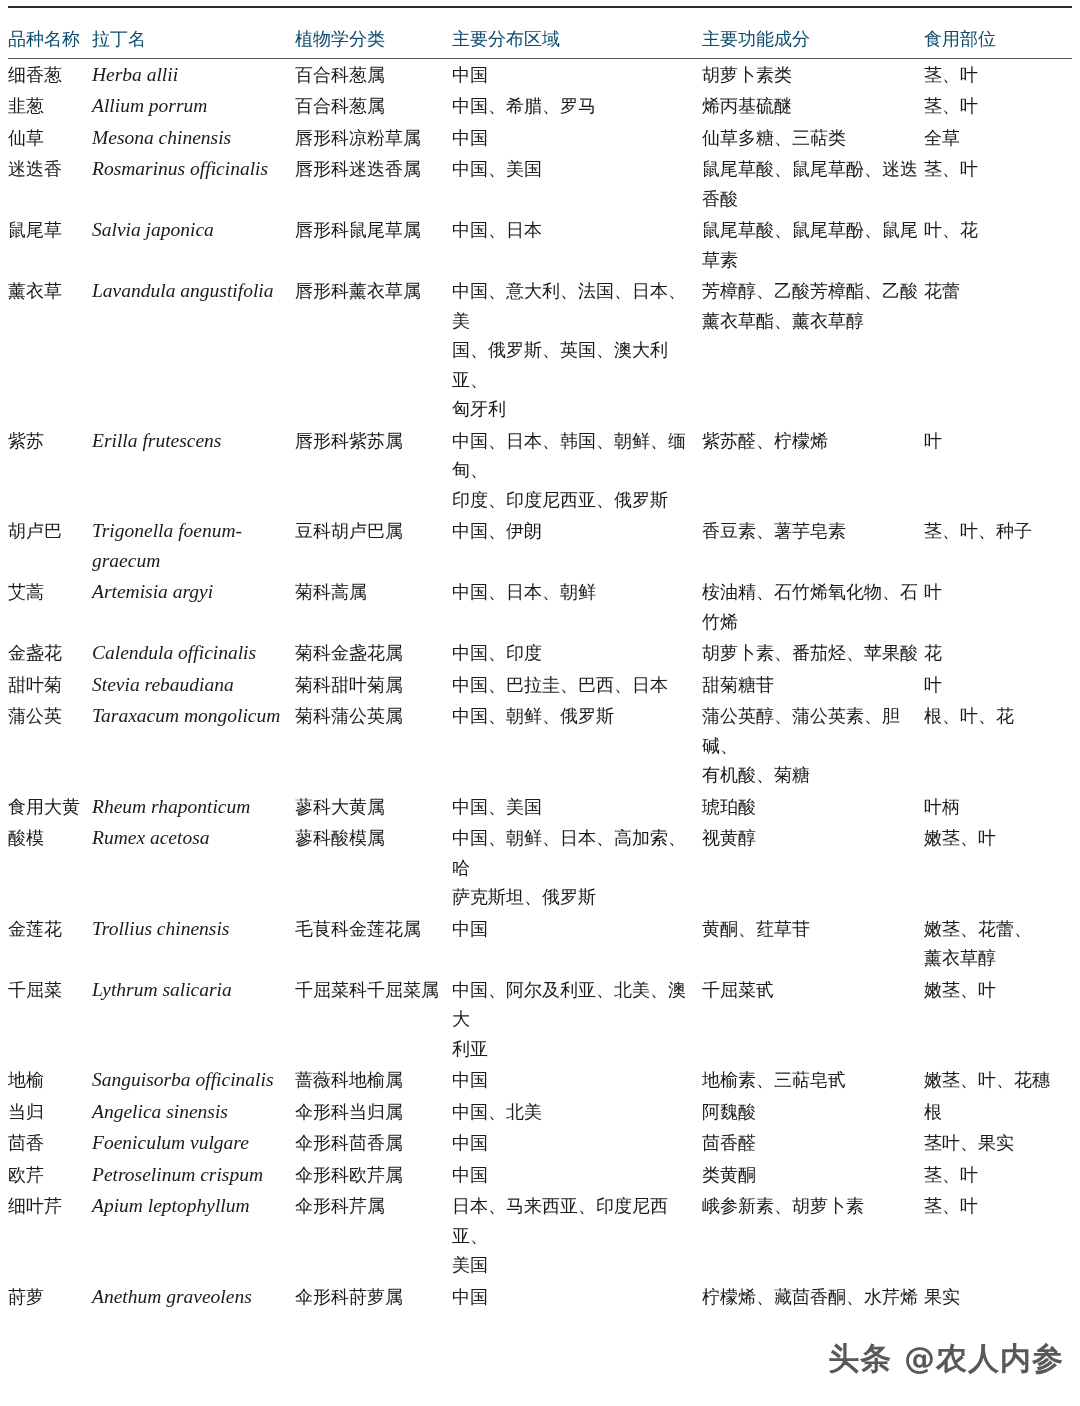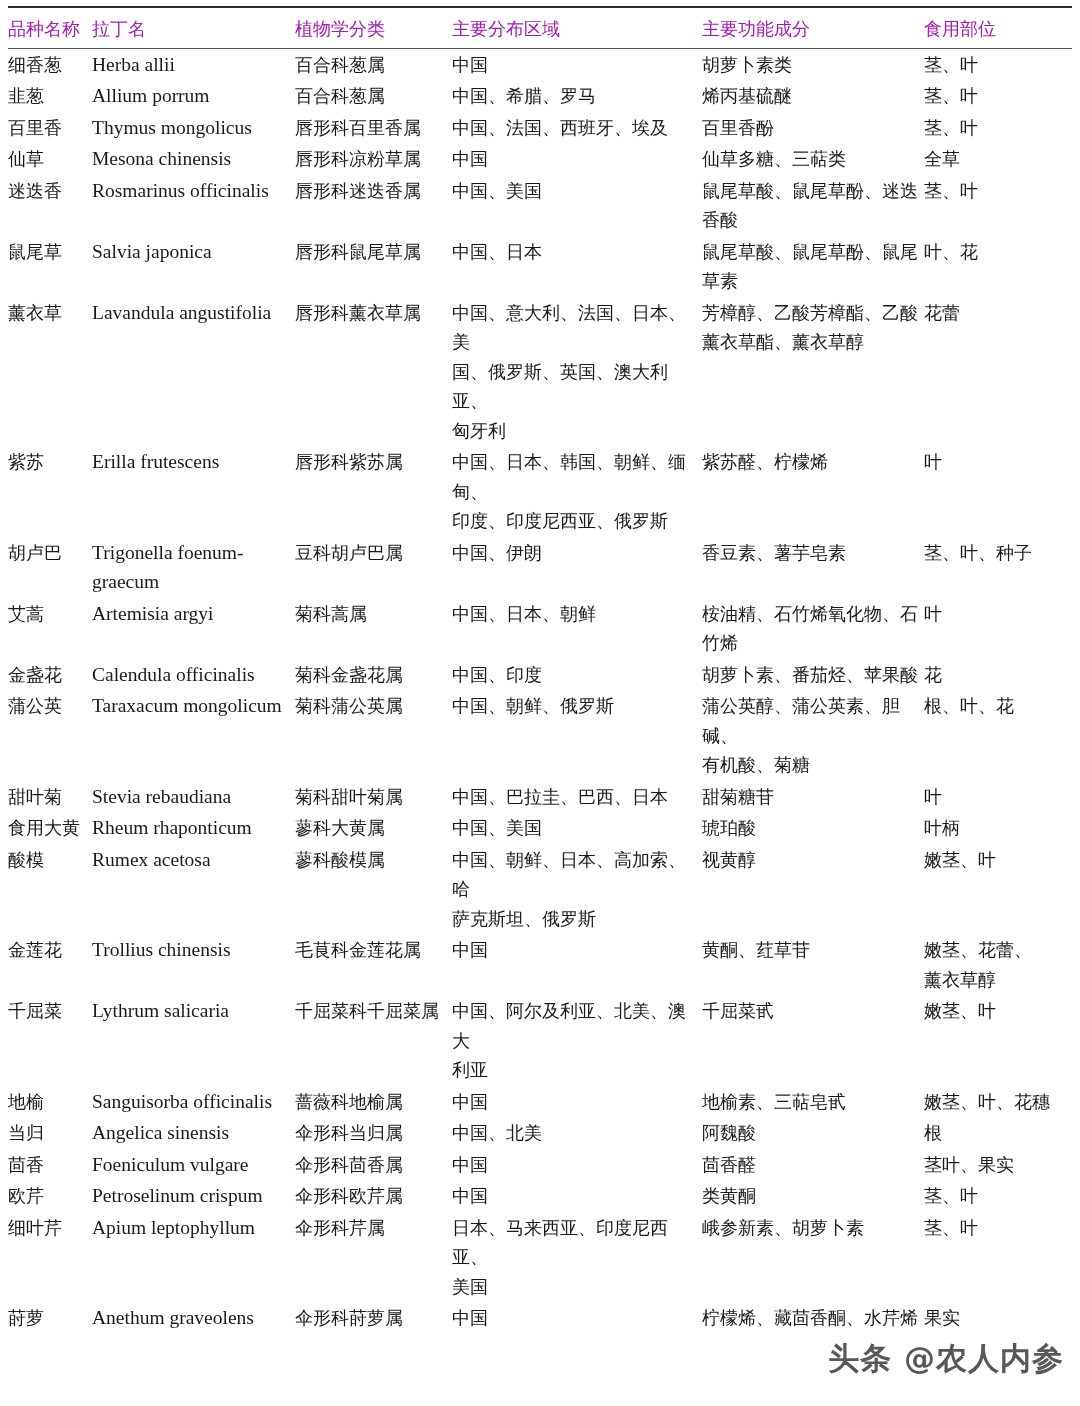--- a/index.html
+++ b/index.html
@@ -37,24 +37,24 @@
   th, td {
     text-align: left;
     vertical-align: top;
     padding: 0;
     font-weight: normal;
     line-height: 29.5px;
     font-size: 19.5px;
   }
 
   th {
-    padding-top: 6px;
+    padding-top: 16px;
     padding-bottom: 4px;
     font-size: 19.5px;
-    color: #a21caf;
+    color: #0c4a6e;
     margin-top: 48px;
   }
 
   td {
     padding-top: 1px;
     padding-bottom: 1px;
   }
 
   
   col.c1 { width: 84px; }
@@ -65,20 +65,21 @@
   col.c6 { width: 148px; }
 
   .cell-inner {
     display: block;
     padding-right: 6px;
     white-space: pre-line;
     word-break: break-word;
   }
 
   .latin .cell-inner {
+    font-style: italic;
     font-family: "Liberation Serif", "DejaVu Serif", serif;
   }
 
   td.col-name .cell-inner,
   td.col-botany .cell-inner,
   td.col-region .cell-inner,
   td.col-func .cell-inner,
   td.col-part .cell-inner,
   th .cell-inner {
     font-family: "DejaVu Sans", "Liberation Sans", sans-serif;
@@ -172,40 +173,20 @@
           </td>
           <td class="col-func">
             <span class="cell-inner">烯丙基硫醚</span>
           </td>
           <td class="col-part">
             <span class="cell-inner">茎、叶</span>
           </td>
         </tr>
         <tr>
           <td class="col-name">
-            <span class="cell-inner">百里香</span>
-          </td>
-          <td class="col-latin latin">
-            <span class="cell-inner">Thymus mongolicus</span>
-          </td>
-          <td class="col-botany">
-            <span class="cell-inner">唇形科百里香属</span>
-          </td>
-          <td class="col-region">
-            <span class="cell-inner">中国、法国、西班牙、埃及</span>
-          </td>
-          <td class="col-func">
-            <span class="cell-inner">百里香酚</span>
-          </td>
-          <td class="col-part">
-            <span class="cell-inner">茎、叶</span>
-          </td>
-        </tr>
-        <tr>
-          <td class="col-name">
             <span class="cell-inner">仙草</span>
           </td>
           <td class="col-latin latin">
             <span class="cell-inner">Mesona chinensis</span>
           </td>
           <td class="col-botany">
             <span class="cell-inner">唇形科凉粉草属</span>
           </td>
           <td class="col-region">
             <span class="cell-inner">中国</span>
@@ -359,57 +340,57 @@
           </td>
           <td class="col-func">
             <span class="cell-inner">胡萝卜素、番茄烃、苹果酸</span>
           </td>
           <td class="col-part">
             <span class="cell-inner">花</span>
           </td>
         </tr>
         <tr>
           <td class="col-name">
+            <span class="cell-inner">甜叶菊</span>
+          </td>
+          <td class="col-latin latin">
+            <span class="cell-inner">Stevia rebaudiana</span>
+          </td>
+          <td class="col-botany">
+            <span class="cell-inner">菊科甜叶菊属</span>
+          </td>
+          <td class="col-region">
+            <span class="cell-inner">中国、巴拉圭、巴西、日本</span>
+          </td>
+          <td class="col-func">
+            <span class="cell-inner">甜菊糖苷</span>
+          </td>
+          <td class="col-part">
+            <span class="cell-inner">叶</span>
+          </td>
+        </tr>
+        <tr>
+          <td class="col-name">
             <span class="cell-inner">蒲公英</span>
           </td>
           <td class="col-latin latin">
             <span class="cell-inner">Taraxacum mongolicum</span>
           </td>
           <td class="col-botany">
             <span class="cell-inner">菊科蒲公英属</span>
           </td>
           <td class="col-region">
             <span class="cell-inner">中国、朝鲜、俄罗斯</span>
           </td>
           <td class="col-func">
             <span class="cell-inner">蒲公英醇、蒲公英素、胆碱、
 有机酸、菊糖</span>
           </td>
           <td class="col-part">
             <span class="cell-inner">根、叶、花</span>
-          </td>
-        </tr>
-        <tr>
-          <td class="col-name">
-            <span class="cell-inner">甜叶菊</span>
-          </td>
-          <td class="col-latin latin">
-            <span class="cell-inner">Stevia rebaudiana</span>
-          </td>
-          <td class="col-botany">
-            <span class="cell-inner">菊科甜叶菊属</span>
-          </td>
-          <td class="col-region">
-            <span class="cell-inner">中国、巴拉圭、巴西、日本</span>
-          </td>
-          <td class="col-func">
-            <span class="cell-inner">甜菊糖苷</span>
-          </td>
-          <td class="col-part">
-            <span class="cell-inner">叶</span>
           </td>
         </tr>
         <tr>
           <td class="col-name">
             <span class="cell-inner">食用大黄</span>
           </td>
           <td class="col-latin latin">
             <span class="cell-inner">Rheum rhaponticum</span>
           </td>
           <td class="col-botany">

